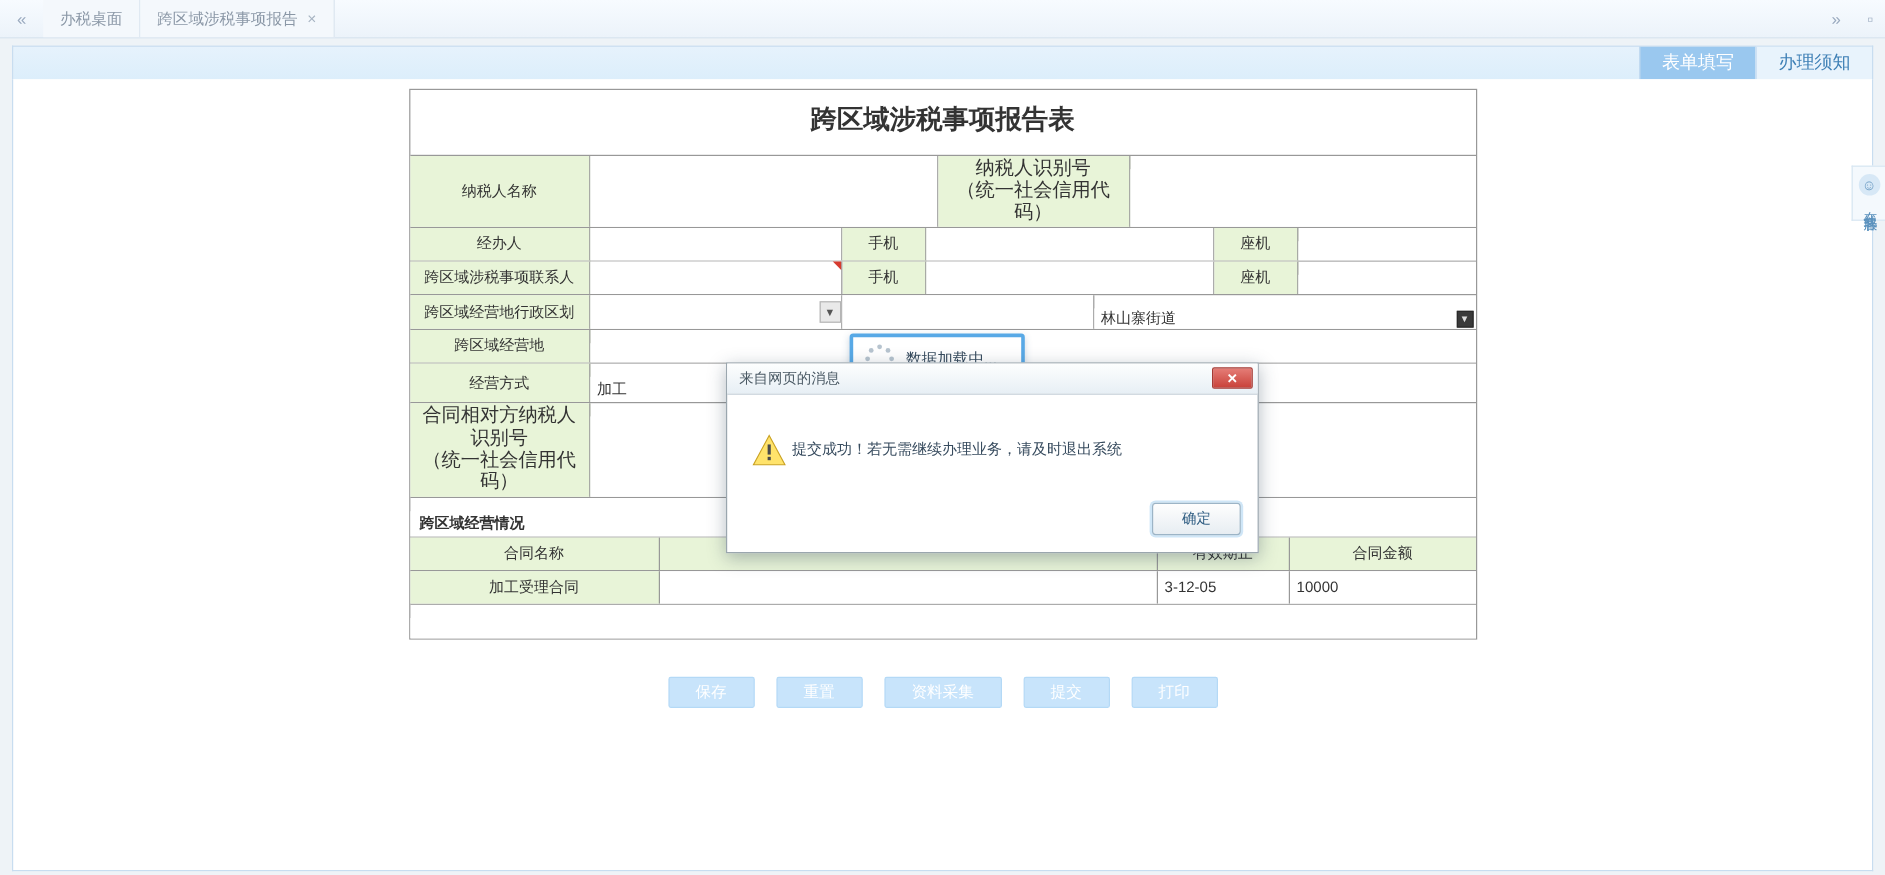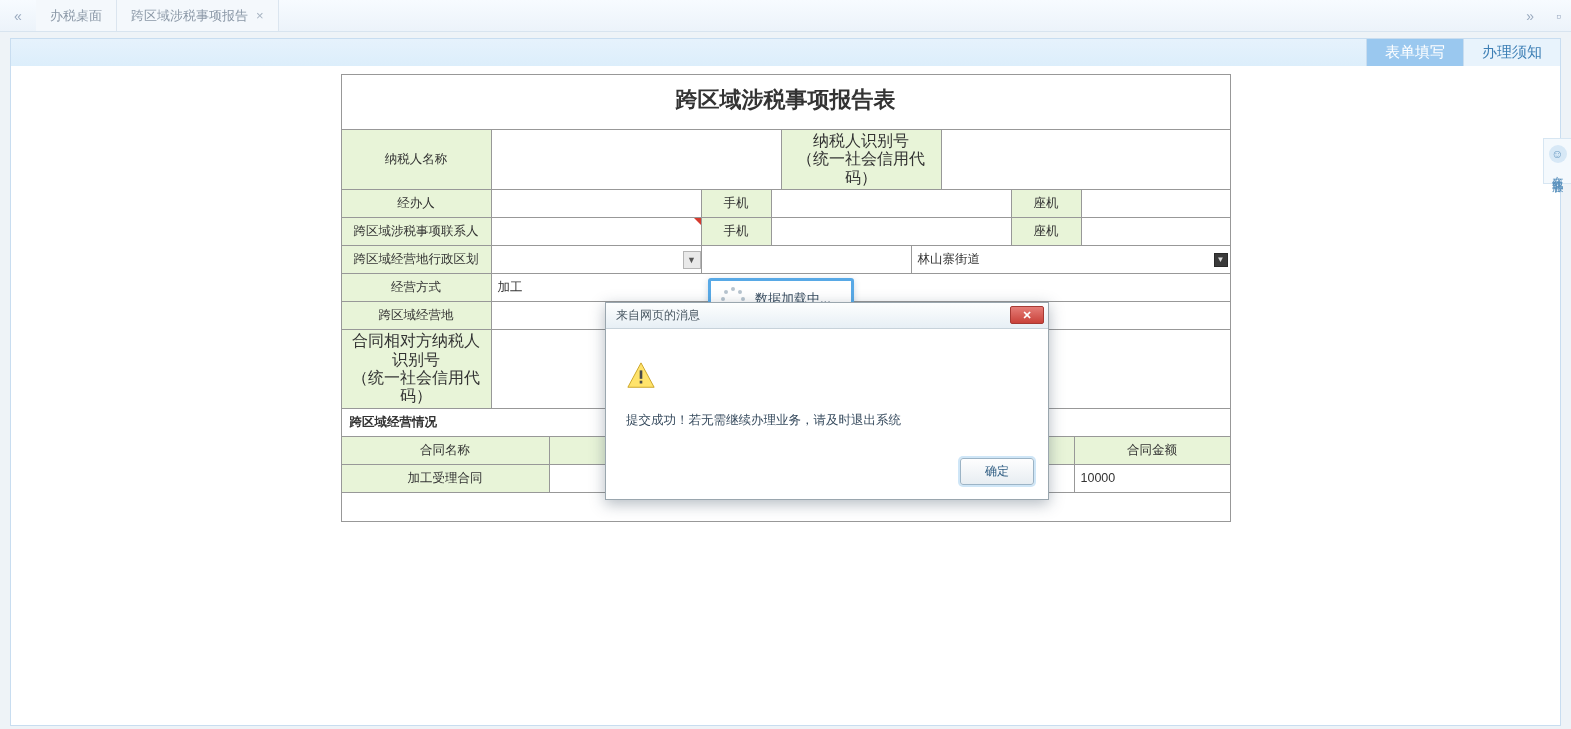--- a/index.html
+++ b/index.html
@@ -121,21 +121,21 @@
   .section-hdr {
     background: #fff;
     font-weight: bold;
     justify-content: flex-start;
     padding-left: 8px;
   }
 
   .w-150 { width: 150px; }
   .w-210 { width: 210px; flex-shrink:0; }
   .w-70  { width: 70px; }
-  .w-flex { flex: 1; }
+  .w-flex { flex: 1; margin-top: 11px; }
   .w-110 { width: 110px; }
   .w-155 { width: 155px; }
   .w-260 { width: 208px; }
 
   .small-line { line-height: 1.15; font-size: 16px; }
 
   .dd-arrow {
     width: 18px; height: 18px;
     background: #e9e9e9;
     border: 1px solid #b5b5b5;
@@ -232,21 +232,21 @@
     background: linear-gradient(#e57d77,#c9423a);
     border: 1px solid #a63a34;
     border-radius: 2px;
     color:#fff;
     display:flex; align-items:center; justify-content:center;
     font-size: 11px; font-weight:bold;
     cursor:pointer;
   }
   .modal-body {
     padding: 32px 20px 18px 20px;
-    display:flex; align-items:flex-start; gap:16px;flex-direction:column;
+    display:flex; align-items:flex-start; gap:4px;
   }
   .warn-icon {
     width: 30px; height: 30px;
     flex-shrink:0;
   }
   .warn-icon svg { width:100%; height:100%; }
   .modal-msg { color:#374b5e; font-size:12.5px; line-height:1.5; padding-top:4px; }
   .modal-footer {
     padding: 10px 14px 14px 14px;
     display:flex; justify-content:flex-end;
@@ -355,29 +355,29 @@
           <span class="dd-arrow">▼</span>
       </div>
       <div class="cell val" style="width:210px"></div>
       <div class="cell val w-flex" style="padding:0 2px 0 6px">
         <span>林山寨街道</span>
         <span class="dd-arrow dark" style="margin-left:auto">▼</span>
       </div>
     </div>
 
     <div class="row">
+      <div class="cell lbl w-150">跨区域经营地</div>
+      <div class="cell val w-flex"></div>
+    </div>
+
+    <div class="row">
       <div class="cell lbl w-150">经营方式</div>
       <div class="cell val w-flex">
         <span>加工</span>
       </div>
-    </div>
-
-    <div class="row">
-      <div class="cell lbl w-150">跨区域经营地</div>
-      <div class="cell val w-flex"></div>
     </div>
 
     <div class="row">
       <div class="cell lbl w-150 small-line" style="white-space:pre-line">合同相对方纳税人识别号
 （统一社会信用代码）</div>
       <div class="cell val w-flex"></div>
     </div>
 
     <div class="row">
       <div class="cell section-hdr w-flex">跨区域经营情况</div>
@@ -401,20 +401,27 @@
       <div class="cell val w-155">
         <span>10000</span>
       </div>
     </div>
 
     <div class="row" style="height:20px">
       <div class="cell val w-flex"></div>
     </div>
   </div>
 
+  <div class="footer">
+    <div class="btn"><span>保存</span></div>
+    <div class="btn"><span>重置</span></div>
+    <div class="btn"><span>资料采集</span></div>
+    <div class="btn"><span>提交</span></div>
+    <div class="btn"><span>打印</span></div>
+  </div>
 
   <div class="loading-pop">
     <div class="spinner">
       <span></span>
         <span></span>
         <span></span>
         <span></span>
         <span></span>
         <span></span>
         <span></span>

